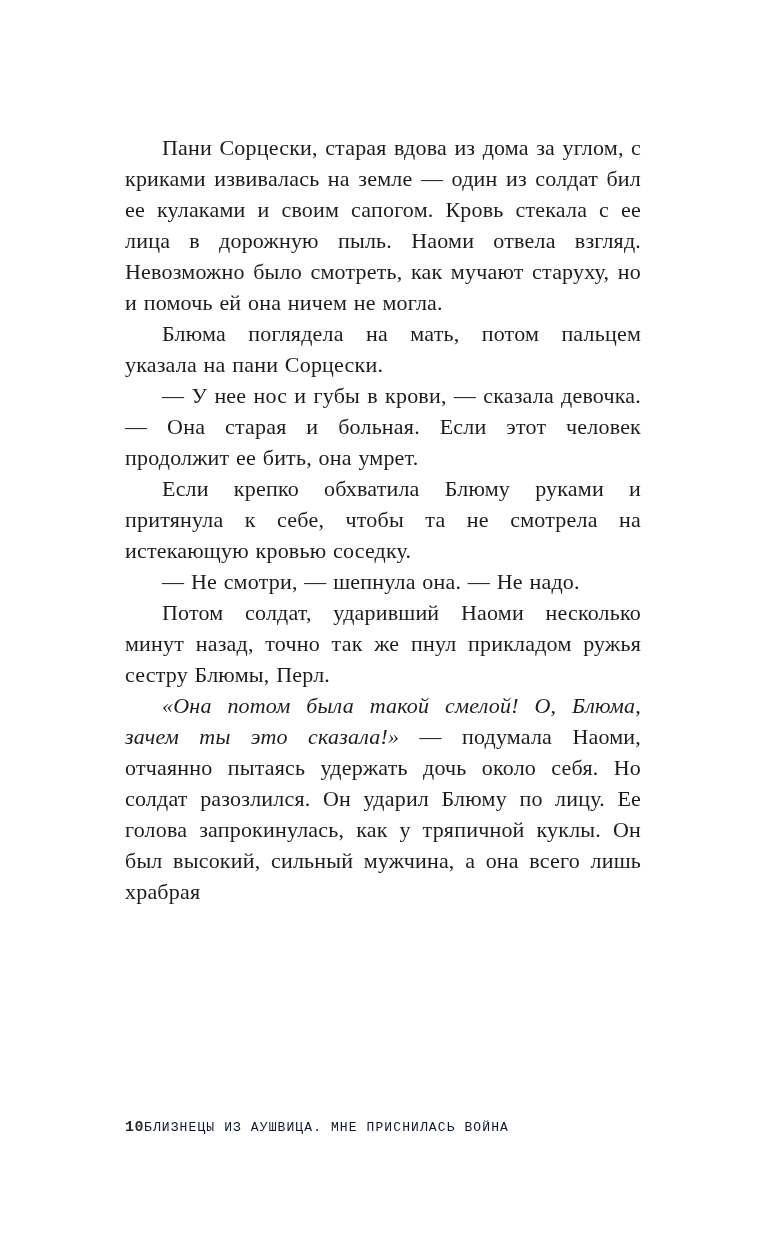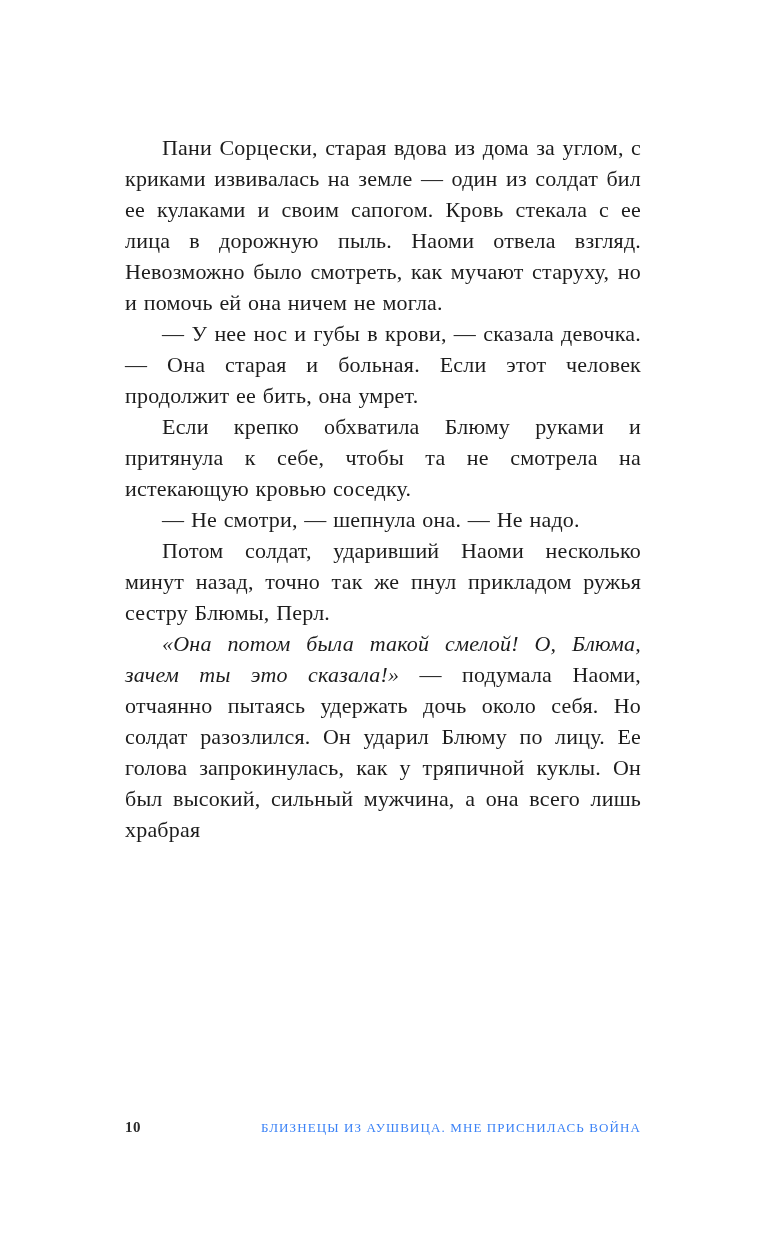--- a/index.html
+++ b/index.html
@@ -41,46 +41,46 @@
   .italic {
     font-style: italic;
   }
   .footer {
     position: absolute;
     left: 125px;
     top: 1119px;
     width: 516px;
     display: flex;
     align-items: baseline;
-    gap: 24px;
-    font-family: Liberation Serif, serif;
-    justify-content: space-between;
+    gap: 0;
+    font-family: Liberation Mono, monospace;
   }
   .pagenum {
     font-size: 15px;
     font-weight: bold;
     color: #2b2b2b;
     letter-spacing: 0.5px;
   }
   .running {
     font-size: 13px;
-    color: #3b82f6;
+    color: #0f172a;
     letter-spacing: 1.1px;
     text-transform: uppercase;
   }
 </style>
 </head>
 <body>
 
 <div class="page">
 
   <main class="text-block">
 
     <p class="para">Пани Сорцески, старая вдова из дома за углом, с криками извивалась на земле — один из солдат бил ее кулаками и своим сапогом. Кровь стекала с ее лица в дорожную пыль. Наоми отвела взгляд. Невозможно было смотреть, как мучают старуху, но и помочь ей она ничем не могла.</p>
 
+    <p class="para">Блюма поглядела на мать, потом пальцем указала на пани Сорцески.</p>
 
     <p class="para">— У нее нос и губы в крови, — сказала девочка. — Она старая и больная. Если этот человек продолжит ее бить, она умрет.</p>
 
     <p class="para">Если крепко обхватила Блюму руками и притянула к себе, чтобы та не смотрела на истекающую кровью соседку.</p>
 
     <p class="para">— Не смотри, — шепнула она. — Не надо.</p>
 
     <p class="para">Потом солдат, ударивший Наоми несколько минут назад, точно так же пнул прикладом ружья сестру Блюмы, Перл.</p>
 
 

